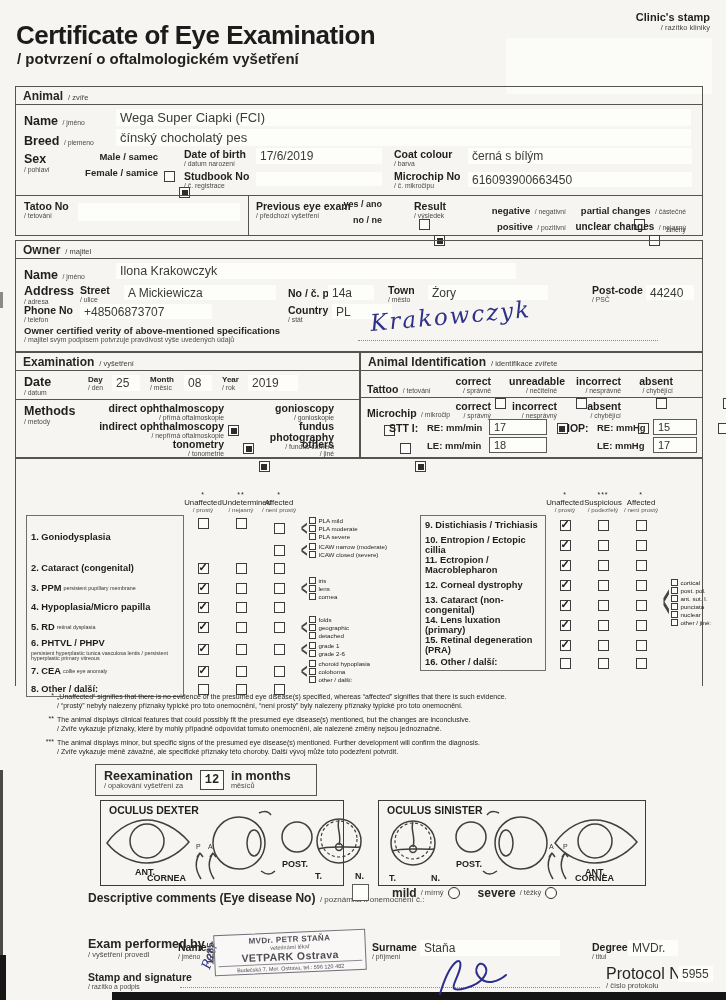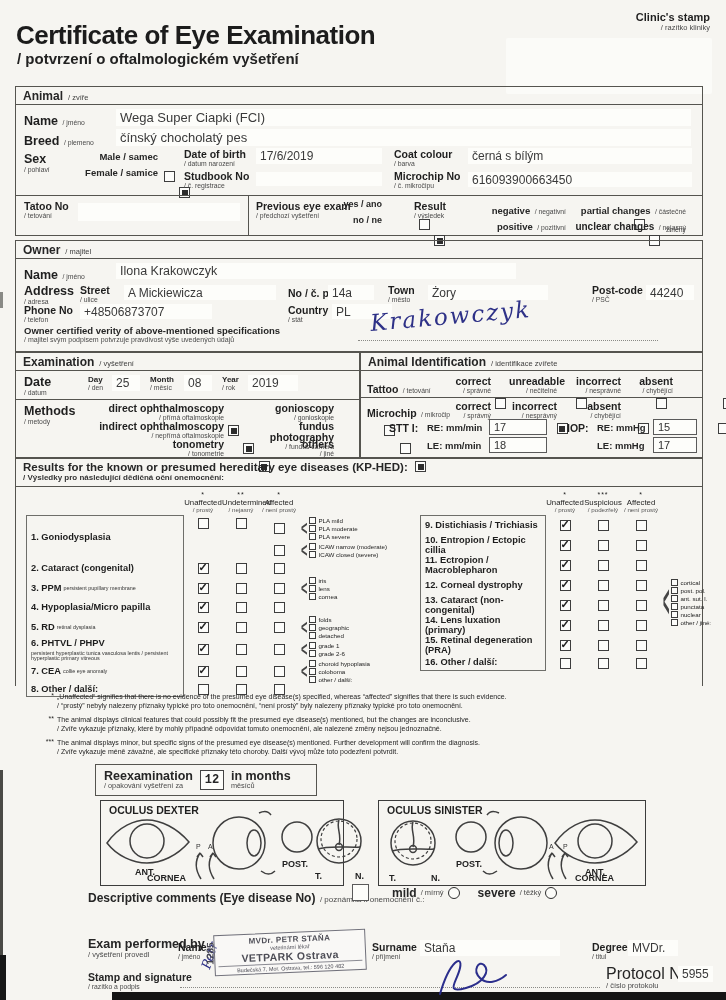--- a/index.html
+++ b/index.html
@@ -326,24 +326,20 @@
     <div class="abs" style="left:66px;top:87px;font-size:9.5px;font-weight:bold;">LE: mm/min</div>
     <div class="inp" style="left:128px;top:84px;width:58px;height:16px;">18</div>
     <div class="abs lb" style="left:206px;top:70px;">IOP:</div>
     <div class="abs" style="left:236px;top:69px;font-size:9.5px;font-weight:bold;">RE: mmHg</div>
     <div class="inp" style="left:292px;top:66px;width:44px;height:16px;">15</div>
     <div class="abs" style="left:236px;top:87px;font-size:9.5px;font-weight:bold;">LE: mmHg</div>
     <div class="inp" style="left:292px;top:84px;width:44px;height:16px;">17</div>
   </div>
 
   <div class="sec" style="left:15px;top:458px;width:688px;height:228px;border-bottom:none;">
-    <div style="border-bottom:1.3px solid #55544f;padding:2px 7px;height:28px;">
-      <div style="font-size:11.5px;font-weight:bold;">Results for the known or presumed hereditary eye diseases (KP-HED):</div>
-      <div style="font-size:8px;font-weight:bold;color:#333;">/ Výsledky pro následující dědičná oční onemocnění:</div>
-    </div>
 
     <div class="dtable" style="left:10px;top:32px;width:392px;">
       <div class="dhead">
         <div style="width:158px;"></div>
         <div class="dh">
             <div class="mk">*</div>
             <div class="hen">Unaffected</div>
             <div class="hcz">/ prostý</div>
           </div>
         <div class="dh">

